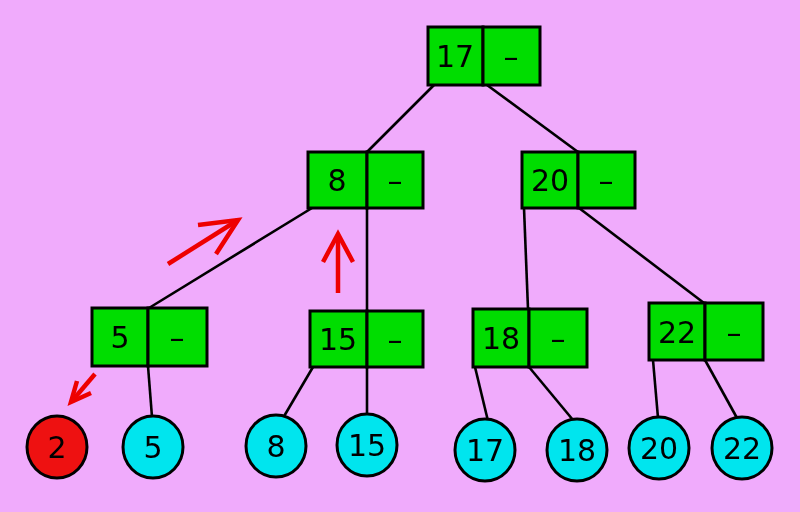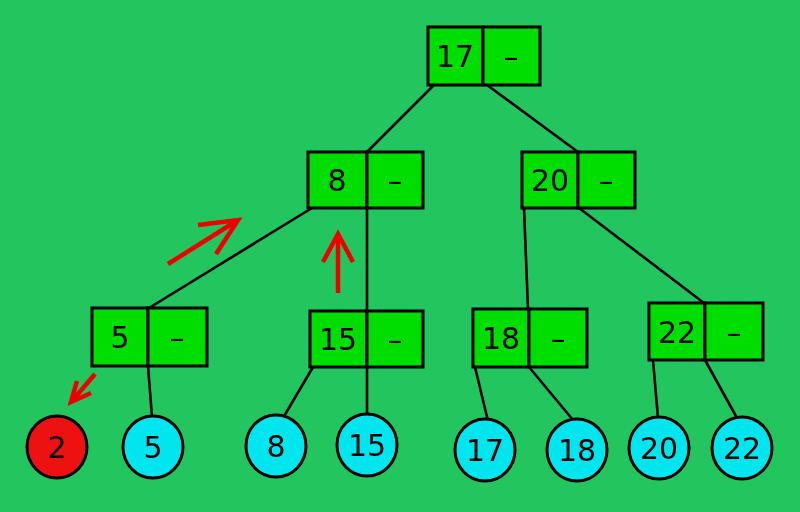--- a/index.html
+++ b/index.html
@@ -1,16 +1,16 @@
 <!DOCTYPE html>
 <html><head>
 <meta charset="utf-8">
 <style>
   html, body { margin: 0; padding: 0; background: #ffffff; }
-  .stage { width: 800px; height: 512px; position: relative; background: #22c55e; }
+  .stage { width: 800px; height: 512px; position: relative; background: #f0abfc; }
   svg { display: block; }
   .cell { stroke: #000000; stroke-width: 3; }
   .leaf { stroke: #000000; stroke-width: 3; }
   .edge { stroke: #000000; stroke-width: 2.6; fill: none; }
   .arrow-line { stroke-width: 4.5; fill: none; stroke-linecap: butt; }
   .node-text {
     font-family: "DejaVu Sans", sans-serif;
     font-size: 30px;
     fill: #000000;
     text-anchor: middle;

